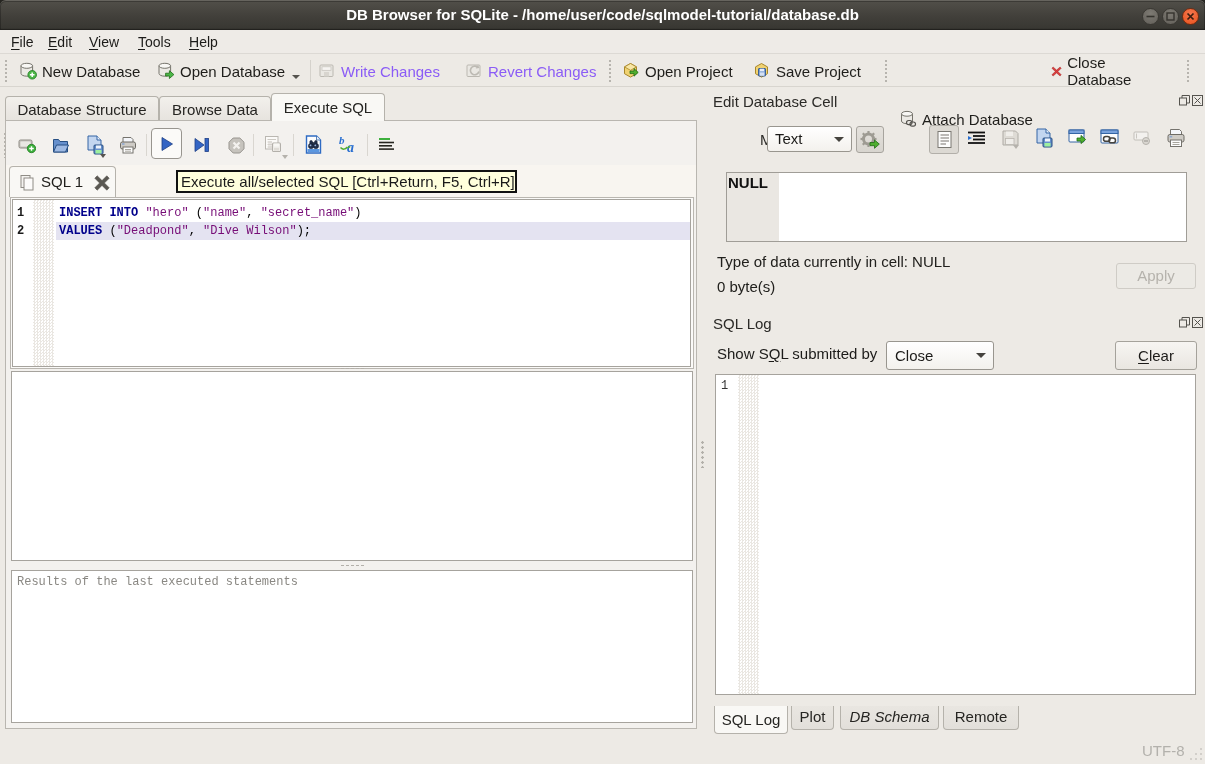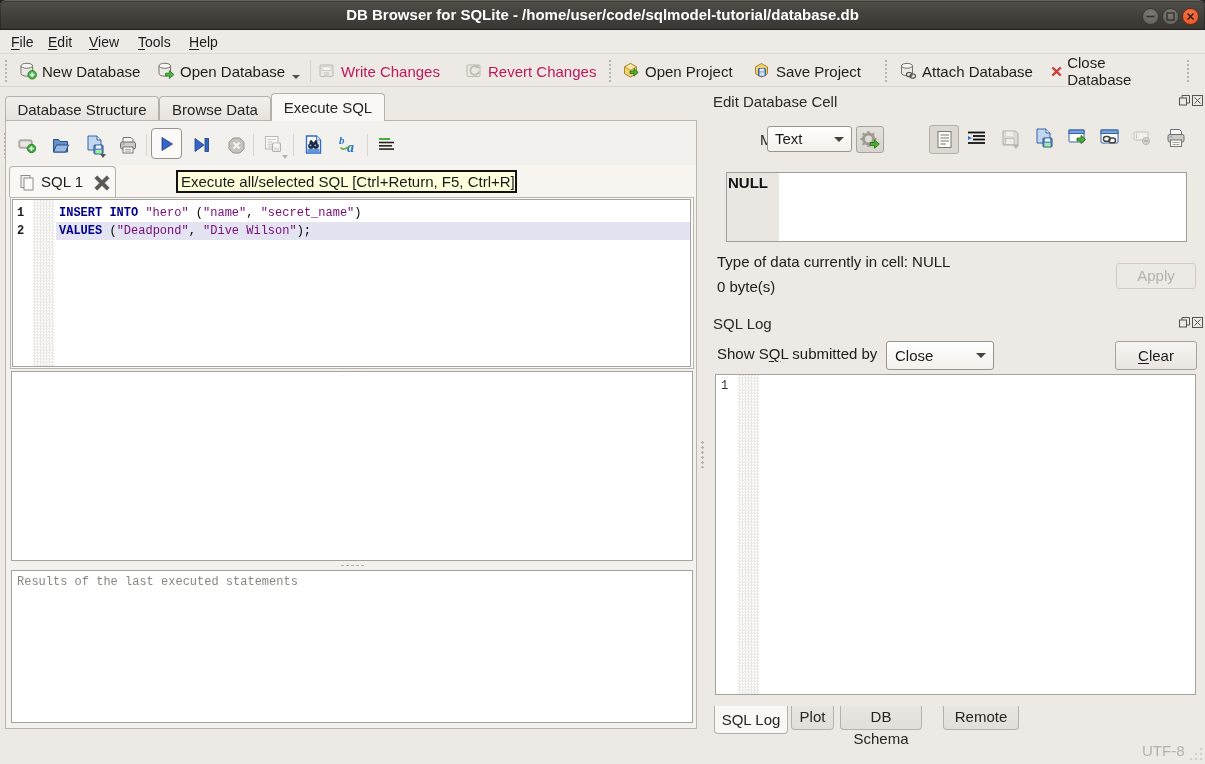--- a/index.html
+++ b/index.html
@@ -21,21 +21,21 @@
   }
   .winbtn { position:absolute; top:6.5px; width:17px; height:17px; border-radius:50%; }
   .winbtn svg { position:absolute; left:0; top:0; }
   
   #menubar { position:absolute; top:30px; left:0; width:1205px; height:24px; background:#eeebe7; border-bottom:1px solid #dcd9d4; }
   #menubar span { position:absolute; top:4px; font-size:14px; color:#1c1b19; }
   #menubar span u { text-decoration:underline; text-underline-offset:2px; }
   
   #toolbar { position:absolute; top:55px; left:0; width:1116px; height:32px; background:#edeae5; border-bottom:1px solid #d8d5cf; }
   .tbtn { position:absolute; top:0; height:32px; display:flex; align-items:center; font-size:15px; color:#1f1e1b; }
-  .tbtn.disabled { color:#be185d;align-items:center; }
+  .tbtn.disabled { color:#8b5cf6;align-items:center; }
   .tbtn svg { margin-right:5px; }
   .handle { position:absolute; width:4px; background-image:radial-gradient(#b7b4ae 1px, transparent 1.2px); background-size:4px 4px; }
   .vsep { position:absolute; width:1px; background:#d5d2cc; }
   
   .mtab { position:absolute; font-size:15px; color:#262522; text-align:center;
     border:1px solid #b5b2ab; border-bottom:none; border-radius:4px 4px 0 0;
     background:linear-gradient(#f2f0ec,#e6e3de); }
   .mtab.active { background:#f9f8f5; }
   
   .frame { position:absolute; border:1px solid #b9b6b0; background:#eeebe6; }
@@ -140,21 +140,21 @@
     <div class="tbtn" style="left:753px;">
       <svg width="18" height="18" viewBox="0 0 18 18">
         <path d="M8.5 1.5 l6 3.4 v6.8 l-6 3.4 -6-3.4 V4.9 z" fill="#f0d271" stroke="#a8862a" stroke-width="1"></path>
         <rect x="5.5" y="6.5" width="7" height="7.5" rx="0.5" fill="#7d9fd4" stroke="#2d5794" stroke-width="0.9"></rect>
         <rect x="7" y="6.7" width="4" height="2.6" fill="#e9eef8"></rect>
         <rect x="6.8" y="10.4" width="4.5" height="3.4" fill="#d5e0f2"></rect>
       </svg>
       Save Project
     </div>
     <div class="handle" style="left:884px;top:4px;height:24px;"></div>
-    <div class="tbtn" style="left:899px;">
+    <div class="tbtn" style="left:899px;margin-top:48px;">
       <svg width="18" height="18" viewBox="0 0 18 18">
         <path d="M2.5 3.8 V11 c0 1.5 2.5 2.7 5.5 2.7 s5.5-1.2 5.5-2.7 V3.8" fill="#eceae5" stroke="#76746c" stroke-width="1"></path>
         <ellipse cx="8" cy="3.8" rx="5.5" ry="2.4" fill="#f8f7f4" stroke="#76746c" stroke-width="1"></ellipse>
         <rect x="7.5" y="10.5" width="5.5" height="4.2" rx="2.1" fill="#e8e6e1" stroke="#55534e" stroke-width="1.2"></rect>
         <rect x="11" y="12" width="5.5" height="4.2" rx="2.1" fill="none" stroke="#55534e" stroke-width="1.2"></rect>
       </svg>
       Attach Database
     </div>
     <div class="handle" style="left:1186px;top:4px;height:24px;"></div>
     <div class="tbtn" style="left:1051px;">
@@ -416,21 +416,21 @@
   </div>
   <div class="btn" style="left:1115px;top:341px;width:82px;height:29px;line-height:27px;"><u style="text-underline-offset:2px;">C</u>lear</div>
 
   <div class="abs" style="left:715px;top:374px;width:481px;height:321px;border:1px solid #a6a39d;background:#fff;">
     <div class="abs" style="left:22px;top:0;width:21px;height:319px;background:repeating-conic-gradient(#eae7e2 0% 25%, #ffffff 0% 50%);background-size:3px 3px;"></div>
     <div class="abs mono" style="left:5px;top:4px;font-size:12px;color:#333;">1</div>
   </div>
 
   <div class="btab active" style="left:714px;top:706px;width:74px;height:28px;line-height:27px;z-index:5;">SQL Log</div>
   <div class="btab" style="left:791px;top:706px;width:43px;height:24px;line-height:22px;">Plot</div>
-  <div class="btab" style="left:840px;top:706px;width:82px;height:24px;line-height:22px;">DB Schema</div>
+  <div class="btab" style="left:840px;top:706px;width:99px;height:24px;line-height:22px;font-style:italic;">DB Schema</div>
   <div class="btab" style="left:943px;top:706px;width:76px;height:24px;line-height:22px;">Remote</div>
 
   <div class="abs" style="left:1142px;top:742px;font-size:15px;color:#b3b1ac;">UTF-8</div>
   <svg class="abs" width="16" height="16" style="left:1188px;top:746px;">
     <g fill="#c9c6c0">
       <circle cx="13" cy="3" r="1"></circle>
       <circle cx="8" cy="8" r="1"></circle>
       <circle cx="13" cy="8" r="1"></circle>
       <circle cx="3" cy="13" r="1"></circle>
       <circle cx="8" cy="13" r="1"></circle>

